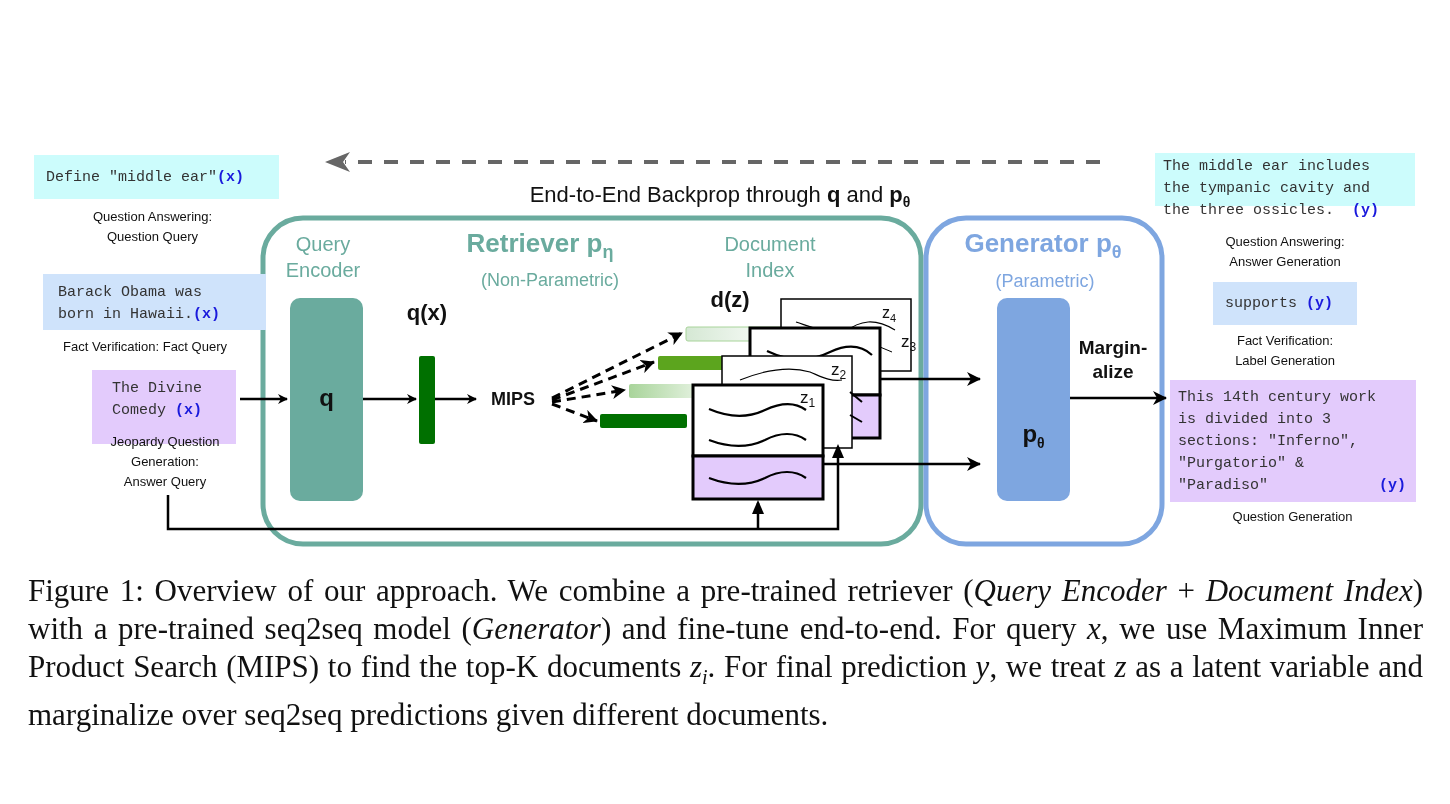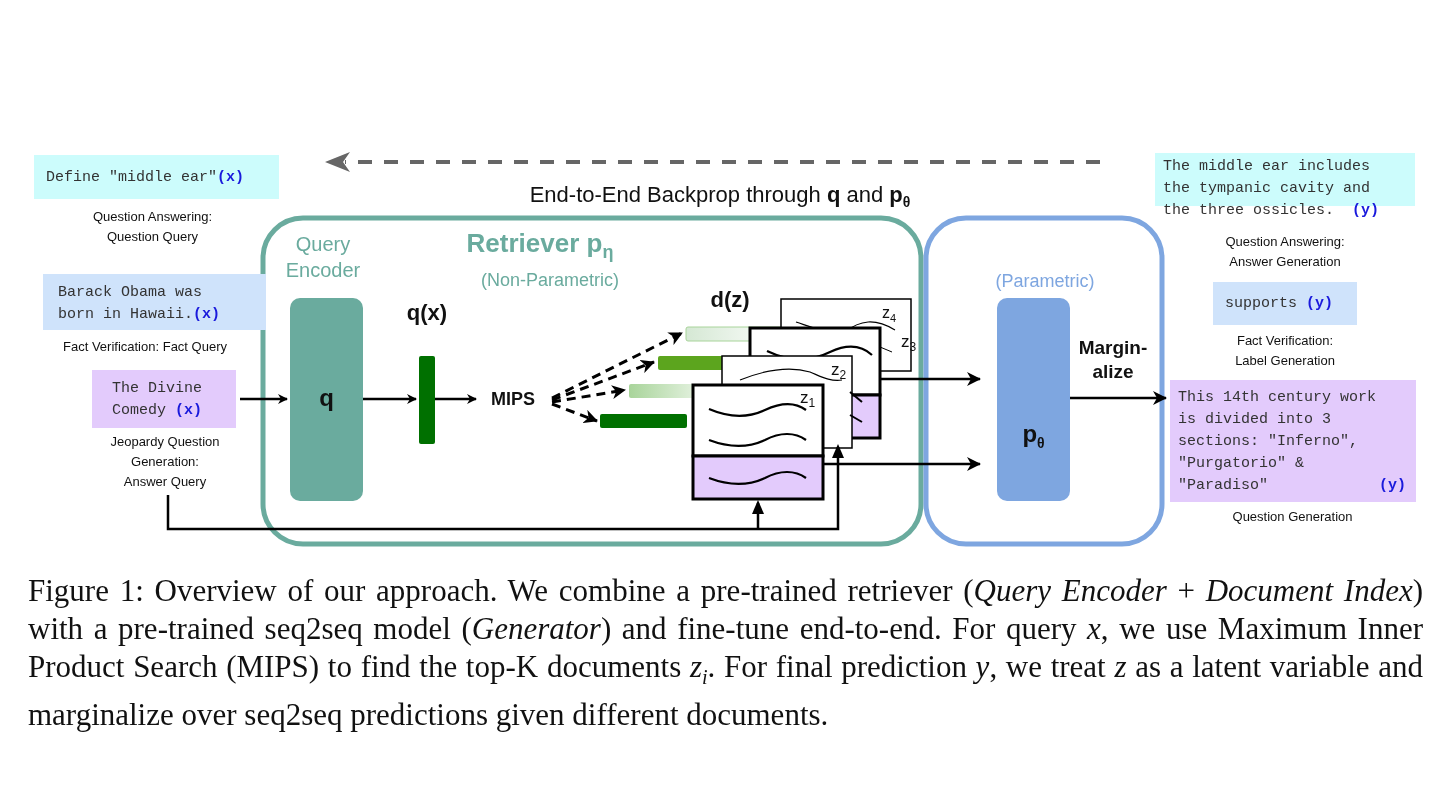--- a/index.html
+++ b/index.html
@@ -107,30 +107,37 @@
   </div>
 
   <div class="lbl" style="left:268px;top:231px;width:110px;font-size:20px;line-height:26px;color:#6aab9e;">
     <div>Query</div>
     <div>Encoder</div>
   </div>
   <div class="lbl" style="left:440px;top:228px;width:200px;font-size:26px;line-height:30px;font-weight:bold;color:#6aab9e;">
     <span>Retriever p</span><sub style="font-size:18px">η</sub>
   </div>
   <div class="lbl" style="left:450px;top:270px;width:200px;font-size:18px;color:#6aab9e;">(Non-Parametric)</div>
+  <div class="lbl" style="left:710px;top:231px;width:120px;font-size:20px;line-height:26px;color:#6aab9e;">
+    <div>Document</div>
+    <div>Index</div>
+  </div>
   <div class="lbl" style="left:290px;top:388px;width:73px;font-size:24px;font-weight:bold;">q</div>
   <div class="lbl" style="left:392px;top:303px;width:70px;font-size:22px;font-weight:bold;">q(x)</div>
   <div class="lbl" style="left:478px;top:389px;width:70px;font-size:18px;font-weight:bold;">MIPS</div>
   <div class="lbl" style="left:695px;top:290px;width:70px;font-size:22px;font-weight:bold;">d(z)</div>
 
   <div class="lbl" style="left:882px;top:303px;width:30px;font-size:16px;text-align:left;"><span>z</span><sub style="font-size:11px">4</sub></div>
   <div class="lbl" style="left:857px;top:332px;width:30px;font-size:17px;text-align:left;margin-left:44px;"><span>z</span><sub style="font-size:12px">3</sub></div>
   <div class="lbl" style="left:831px;top:360px;width:30px;font-size:17px;text-align:left;"><span>z</span><sub style="font-size:12px">2</sub></div>
   <div class="lbl" style="left:800px;top:388px;width:30px;font-size:17px;text-align:left;"><span>z</span><sub style="font-size:12px">1</sub></div>
 
+  <div class="lbl" style="left:938px;top:228px;width:210px;font-size:26px;line-height:30px;font-weight:bold;color:#7ea6e0;">
+    <span>Generator p</span><sub style="font-size:18px">θ</sub>
+  </div>
   <div class="lbl" style="left:960px;top:271px;width:170px;font-size:18px;color:#7ea6e0;">(Parametric)</div>
   <div class="lbl" style="left:997px;top:392px;width:73px;font-size:24px;font-weight:bold;margin-top:32px;"><span>p</span><sub style="font-size:14px">θ</sub></div>
   <div class="lbl" style="left:1068px;top:336px;width:90px;font-size:19px;line-height:24px;font-weight:bold;">
     <div>Margin-</div>
     <div>alize</div>
   </div>
 
   <div class="box" style="left:34px;top:155px;width:245px;height:44px;background:#ccfcfc;padding:0;">
     <div style="position:absolute;left:12px;top:12px;"><span>Define "middle ear"</span><span class="var">(x)</span></div>
   </div>
@@ -139,21 +146,21 @@
       <div>Question Query</div>
   </div>
 
   <div class="box" style="left:43px;top:274px;width:223px;height:56px;background:#cfe3fb;">
     <div style="position:absolute;left:15px;top:8px;"><div>Barack Obama was</div><div><span>born in Hawaii.</span><span class="var">(x)</span></div></div>
   </div>
   <div class="lbl" style="left:20px;top:337px;width:250px;">
     <div>Fact Verification: Fact Query</div>
   </div>
 
-  <div class="box" style="left:92px;top:370px;width:144px;height:58px;background:#e3cbfc;">
+  <div class="box" style="left:92px;top:370px;width:144px;height:74px;background:#e3cbfc;">
     <div style="position:absolute;left:20px;top:8px;"><div>The Divine</div><div><span>Comedy</span> <span class="var">(x)</span></div></div>
   </div>
   <div class="lbl" style="left:60px;top:432px;width:210px;">
     <div>Jeopardy Question</div>
       <div>Generation:</div>
       <div>Answer Query</div>
   </div>
 
   <div class="box" style="left:1155px;top:153px;width:260px;height:53px;background:#ccfcfc;">
     <div style="position:absolute;left:8px;top:3px;"><div>The middle ear includes</div><div>the tympanic cavity and</div><div><span>the three ossicles.</span>  <span class="var">(y)</span></div></div>

